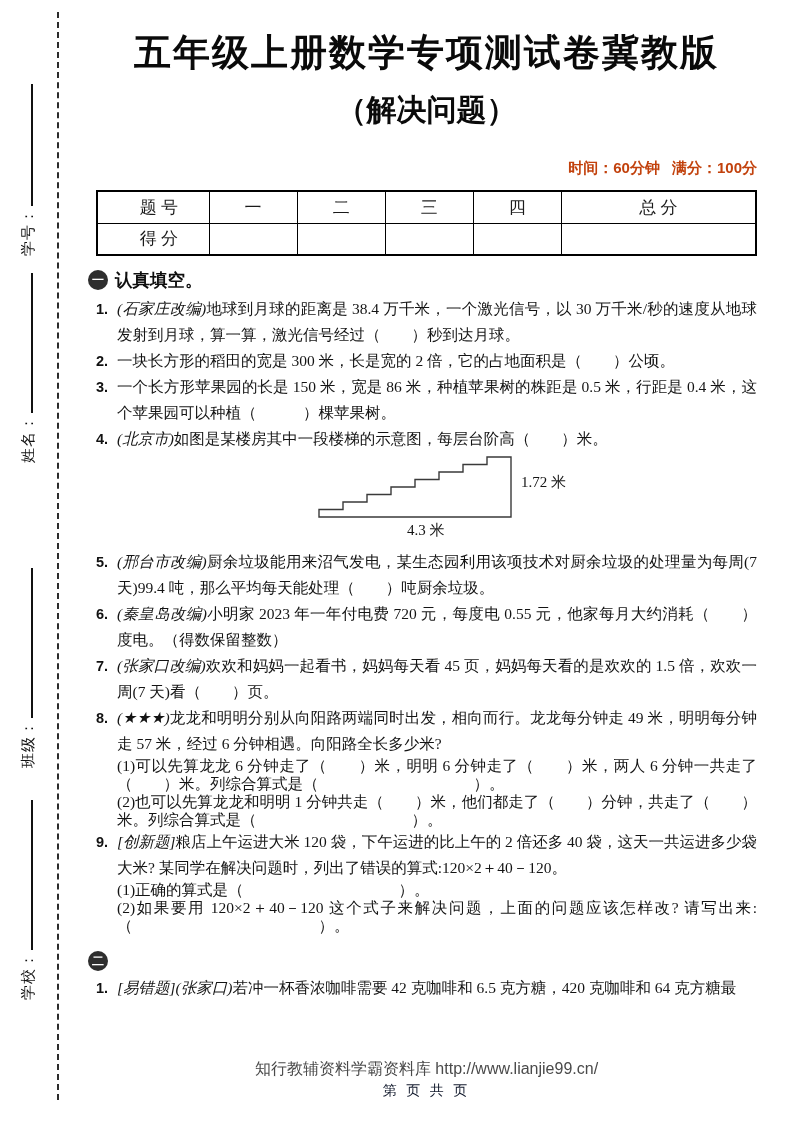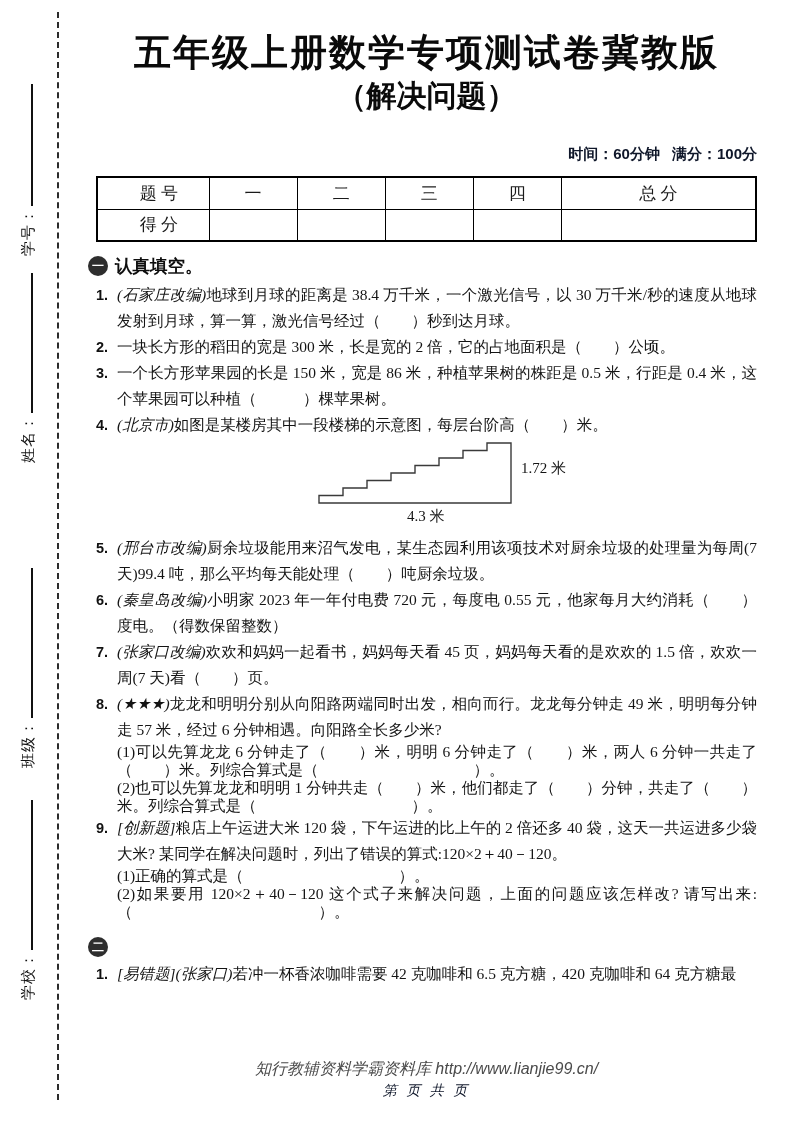--- a/index.html
+++ b/index.html
@@ -24,26 +24,26 @@
     border-bottom:2px solid #111; margin-left:2px;
   }
   
   .content { position:absolute; left:96px; top:30px; width:661px; }
   .title {
     text-align:center; font-family:"Liberation Sans","DejaVu Sans",sans-serif;
     font-weight:900; font-size:37px; line-height:46px; letter-spacing:2px; color:#0a0a0a;
   }
   .subtitle {
     text-align:center; font-family:"Liberation Sans","DejaVu Sans",sans-serif;
-    font-weight:900; font-size:30px; line-height:40px; color:#0a0a0a;
+    font-weight:900; font-size:30px; line-height:40px; margin-top:14px; color:#0a0a0a;
   }
   .meta {
     text-align:right; margin-top:28px;
     font-family:"Liberation Sans","DejaVu Sans",sans-serif;
-    font-weight:700; font-size:15px; line-height:20px; color:#0f172a;
+    font-weight:700; font-size:15px; line-height:20px; color:#c2410c;
   }
   .meta .gap { display:inline-block; width:12px; }
   table.score-table {
     width:100%; margin-top:12px; border-collapse:collapse;
     border:2.5px solid #000;
   }
   table.score-table td {
     border:1.6px solid #000; height:32px; text-align:center;
     font-size:17px; color:#1a1a1a;
   }
@@ -67,21 +67,21 @@
   }
   .qbody { flex:1; font-size:15.5px; line-height:26px; text-align:justify; color:#141414; }
   .qtag { font-style:italic; }
   .qpart { font-size:15.5px; line-height:18px; text-align:justify; }
   
   .figure { position:relative; width:330px; height:88px; margin:3px 0 6px 200px; }
   .figure svg { position:absolute; left:0; top:0; }
   .fig-h { position:absolute; left:204px; top:14px; font-size:15px; }
   .fig-w { position:absolute; left:58px; top:62px; font-size:15px;margin-left:32px; }
   
-  .footer { position:absolute; left:96px; top:1058px; width:661px; text-align:center;font-style:italic; }
+  .footer { position:absolute; left:96px; top:1058px; width:661px; text-align:center; }
   .footer .f1 {
     font-family:"Liberation Sans","DejaVu Sans",sans-serif;
     font-size:16px; color:#4a4a4a; line-height:22px;
   }
   .footer .f2 { font-size:14px; color:#0f172a; line-height:22px; letter-spacing:3px; }
 </style>
 </head>
 <body>
 
 <div class="page">

